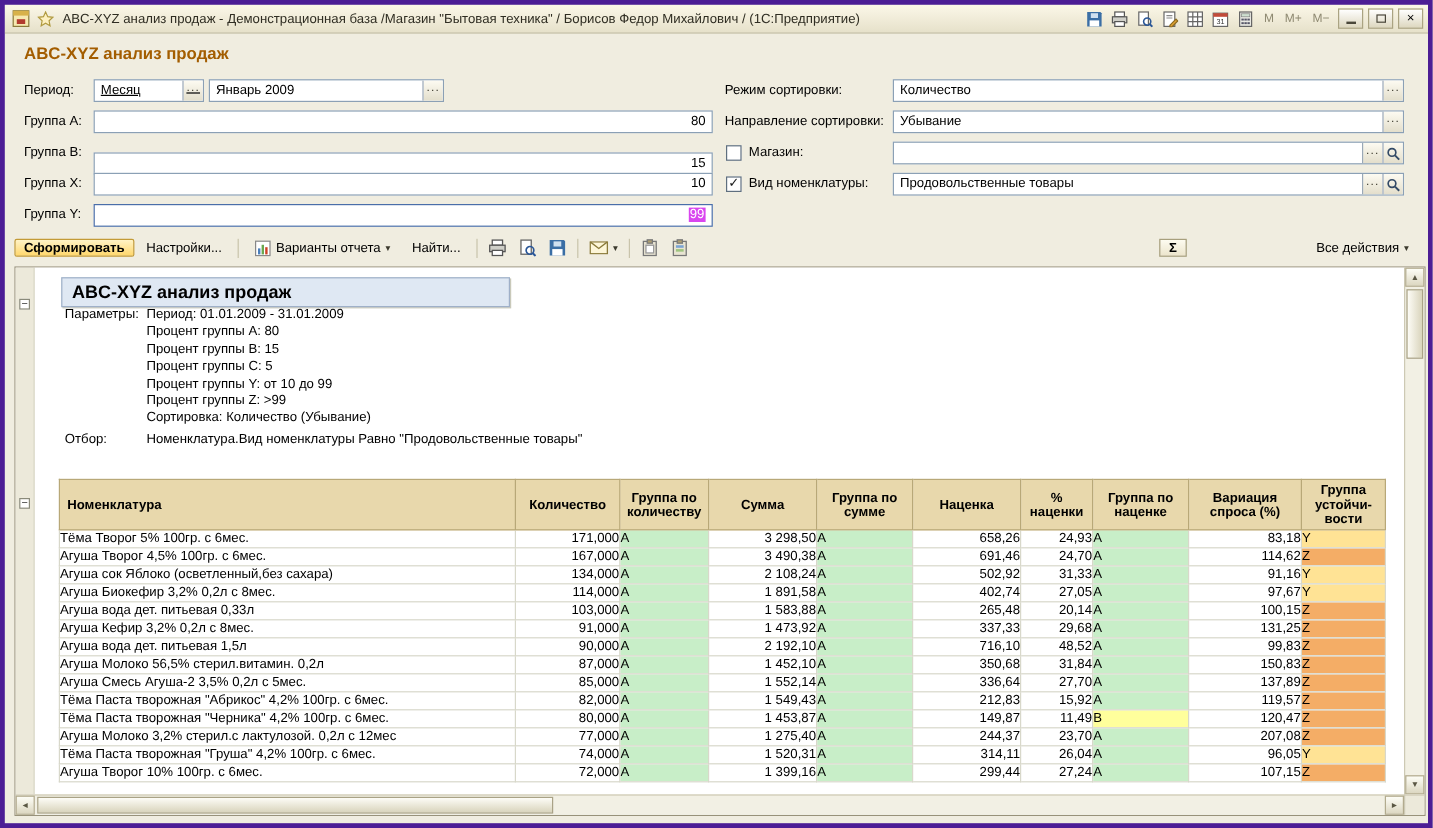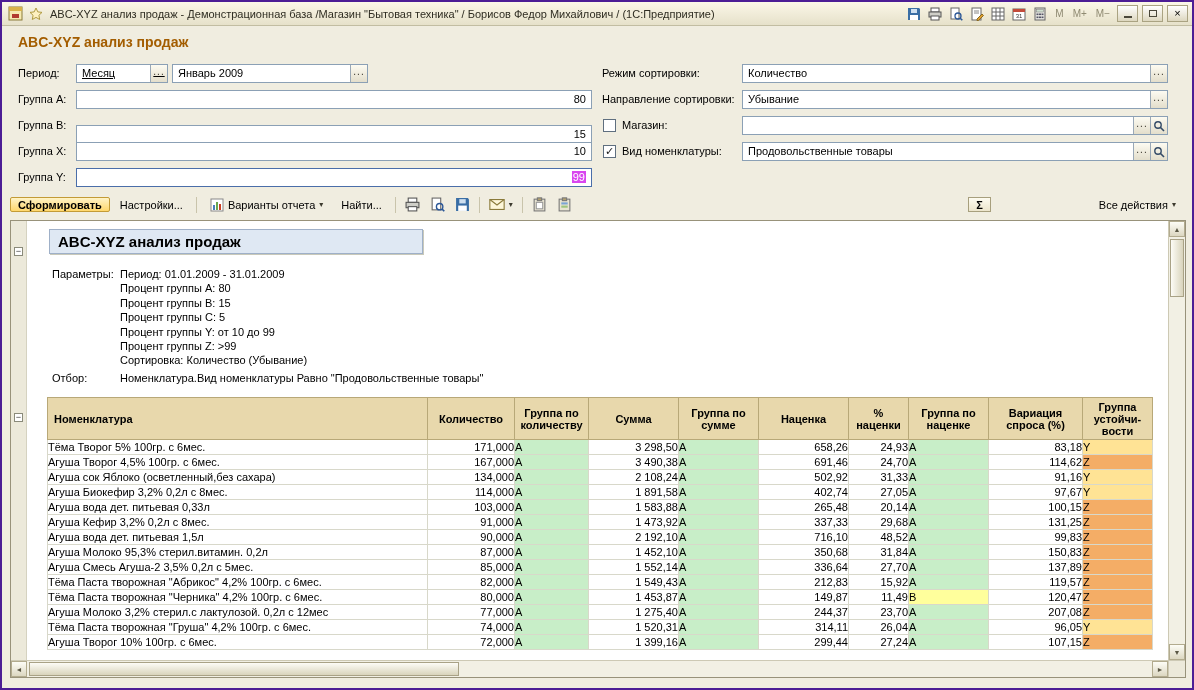--- a/index.html
+++ b/index.html
@@ -1,20 +1,20 @@
 <!DOCTYPE html>
 <html style="--accent: #a35d00; --hdr: #e8d8ac; --grp-a: #c8eec8; --grp-b: #ffff9c; --st-y: #ffe395; --st-z: #f4ad66;"><head>
 <meta charset="utf-8">
 <style>
   * { box-sizing: border-box; }
   html,body { margin:0; padding:0; background:#d8d4c4; }
   body { font-family:"Liberation Sans", sans-serif; font-size:11px; color:#000; }
 
   .window { position:relative; width:1194px; height:690px; background:#f0ede0;
-            border:2px solid #4c1d95; overflow:hidden; }
+            border:4px solid #4c1d95; overflow:hidden; }
 
   
   .titlebar { height:24px; background:linear-gradient(#fbf7e8,#e6e1ca);
               border-bottom:1px solid #c2bda2; display:flex; align-items:center;
               padding:0 4px; gap:3px; }
   .titlebar .ico { width:18px; height:18px; display:flex; align-items:center;
                    justify-content:center; flex:none; border:1px solid transparent; }
   .title-text { flex:1; white-space:nowrap; overflow:hidden; text-overflow:ellipsis;
                 color:#2f2d22; padding-left:2px; }
   .memtxt { color:#8f8a72; font-size:10px; padding:0 3px; flex:none; }
@@ -66,21 +66,21 @@
   .gutter { position:absolute; left:0; top:0; bottom:17px; width:16px;
             background:#ece9da; border-right:1px solid #d5d2c0; }
   .minusbox { position:absolute; left:3px; width:9px; height:9px; background:#fff;
               border:1px solid #8a8a7a; font-size:9px; line-height:7px; text-align:center;
               color:#333; }
   .content { position:absolute; left:16px; right:17px; top:0; bottom:17px;
              overflow:hidden; background:#fff; }
   .rtitle { position:absolute; left:22px; top:8px; width:374px; height:25px;
             background:#dfe8f3; border:1px solid #9fb0c8; box-shadow:1px 1px 0 #c9c9ba;
             font-size:15px; font-weight:bold; padding:3px 8px; white-space:nowrap; }
-  .params { position:absolute; left:25px; top:46px; line-height:14.4px; }
+  .params { position:absolute; left:25px; top:32px; line-height:14.4px; }
   .pline { display:flex; }
   .plabel { width:68px; flex:none; }
   .filterline { margin-top:3px; }
 
   table.rpt { position:absolute; left:20px; top:176px; width:1105px;
               border-collapse:collapse; table-layout:fixed; font-size:11px; }
   table.rpt th { background:var(--hdr,#e8d8ac); border:1px solid #b8a878; font-weight:bold;
                  text-align:center; white-space:pre-line; line-height:12px;
                  padding:2px; height:42px; vertical-align:middle; }
   table.rpt th.first { text-align:left; padding-left:6px; }
@@ -510,21 +510,21 @@
                 <td class="c-grp g-a">A</td>
                 <td class="c-num">2 192,10</td>
                 <td class="c-grp g-a">A</td>
                 <td class="c-num">716,10</td>
                 <td class="c-num">48,52</td>
                 <td class="c-grp g-a">A</td>
                 <td class="c-num">99,83</td>
                 <td class="c-stab g-z">Z</td>
               </tr>
               <tr>
-                <td class="c-name">Агуша Молоко 95,3% стерил.витамин. 0,2л</td>
+                <td class="c-name">Агуша Молоко 56,5% стерил.витамин. 0,2л</td>
                 <td class="c-num">87,000</td>
                 <td class="c-grp g-a">A</td>
                 <td class="c-num">1 452,10</td>
                 <td class="c-grp g-a">A</td>
                 <td class="c-num">350,68</td>
                 <td class="c-num">31,84</td>
                 <td class="c-grp g-a">A</td>
                 <td class="c-num">150,83</td>
                 <td class="c-stab g-z">Z</td>
               </tr>

